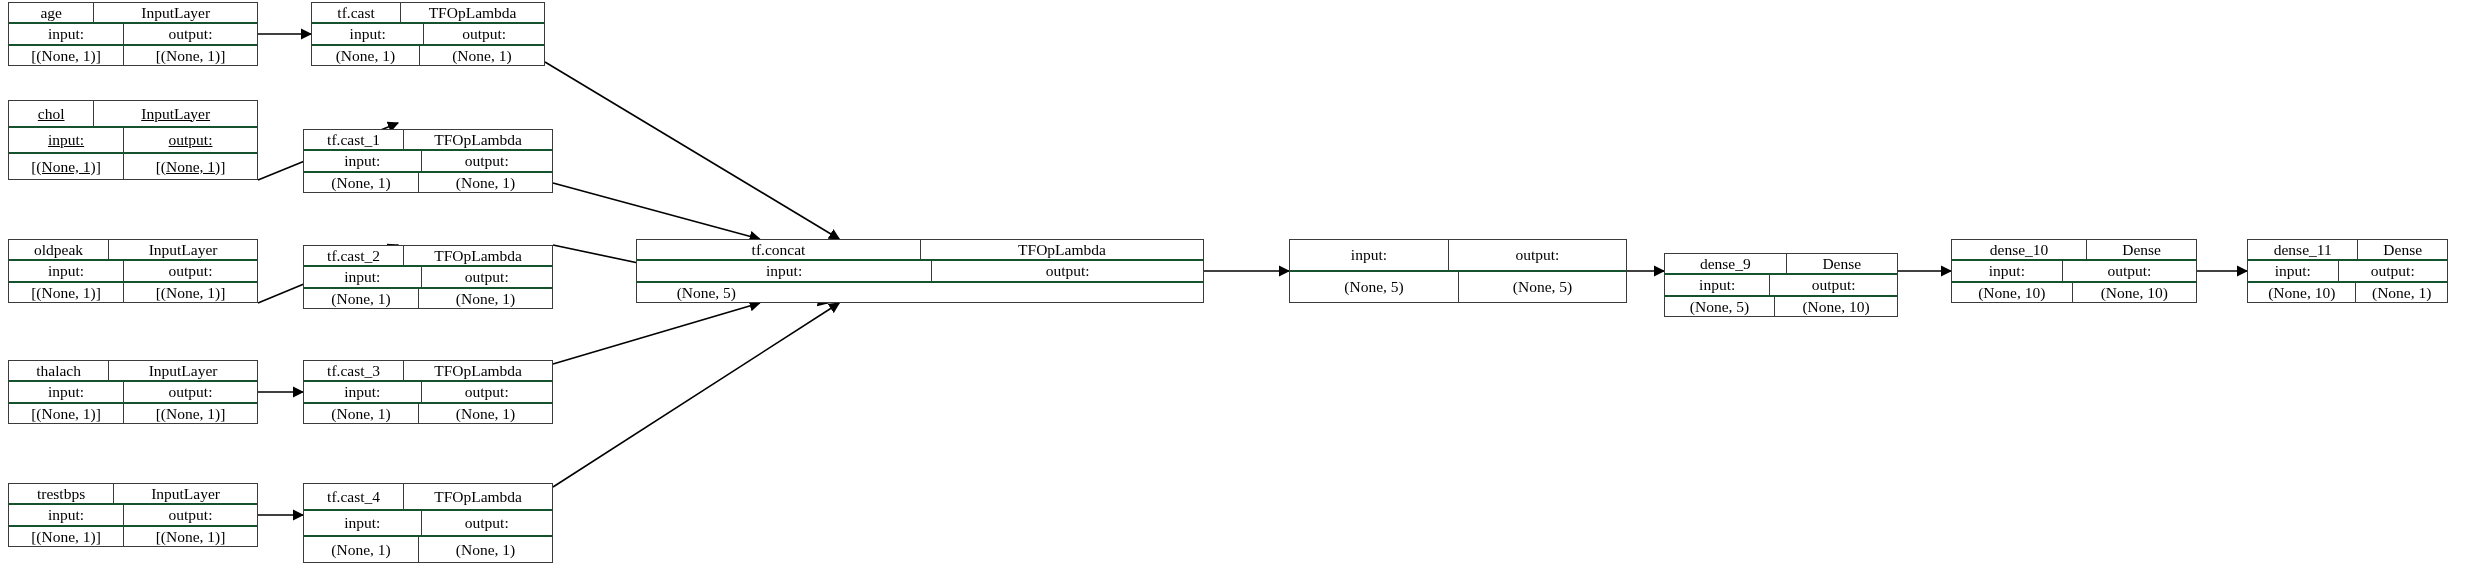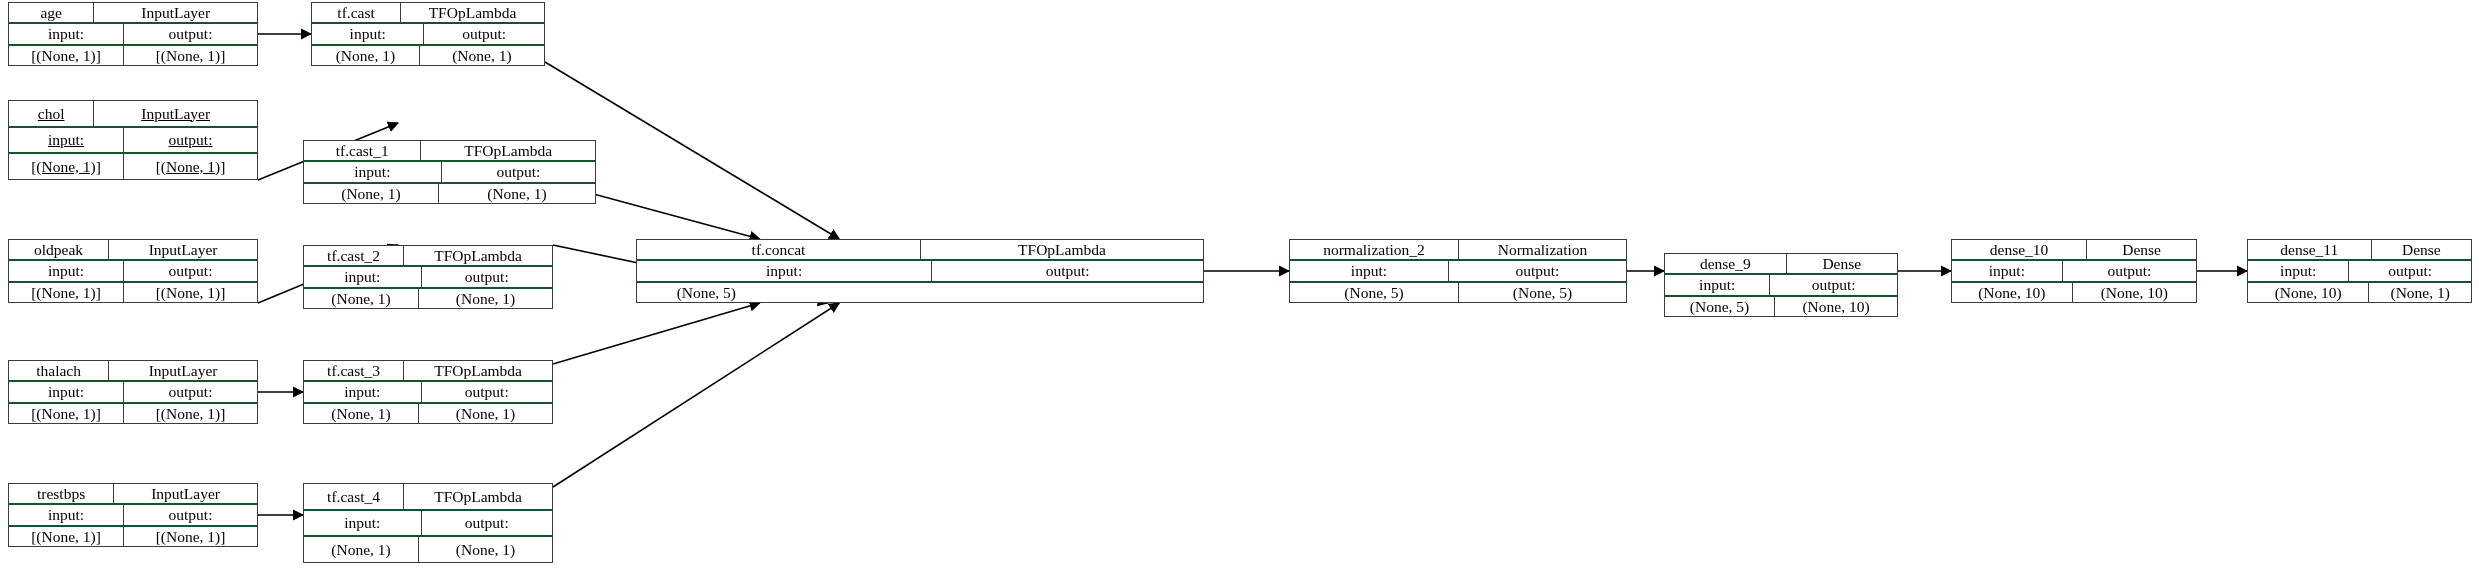--- a/index.html
+++ b/index.html
@@ -170,21 +170,21 @@
       </div>
       <div class="row">
         <div class="cell" style="flex: 0 0 48%;">input:</div>
         <div class="cell" style="flex: 0 0 52%;">output:</div>
       </div>
       <div class="row">
         <div class="cell" style="flex: 0 0 46%;">(None, 1)</div>
         <div class="cell" style="flex: 0 0 54%;">(None, 1)</div>
       </div>
     </div>
-    <div class="node" style="left: 303px; top: 140px; width: 293px; height: 64px; justify-content: space-between;">
+    <div class="node" style="left: 303px; top: 129px; width: 250px; height: 64px; justify-content: space-between;">
       <div class="row">
         <div class="cell" style="flex: 0 0 40%;">tf.cast_1</div>
         <div class="cell" style="flex: 0 0 60%;">TFOpLambda</div>
       </div>
       <div class="row">
         <div class="cell" style="flex: 0 0 47%;">input:</div>
         <div class="cell" style="flex: 0 0 53%;">output:</div>
       </div>
       <div class="row">
         <div class="cell" style="flex: 0 0 46%;">(None, 1)</div>
@@ -241,24 +241,20 @@
       <div class="row">
         <div class="cell" style="flex: 0 0 52%;">input:</div>
         <div class="cell" style="flex: 0 0 48%;">output:</div>
       </div>
       <div class="row">
         <div class="cell" style="flex: 0 0 24.5%;">(None, 5)</div>
       </div>
     </div>
     <div class="node" style="left: 1289px; top: 239px; width: 338px; height: 64px;">
       <div class="row">
-        <div class="cell" style="flex: 0 0 50%;">normalization_2</div>
-        <div class="cell" style="flex: 0 0 50%;">Normalization</div>
-      </div>
-      <div class="row">
         <div class="cell" style="flex: 0 0 47%;">input:</div>
         <div class="cell" style="flex: 0 0 53%;">output:</div>
       </div>
       <div class="row">
         <div class="cell" style="flex: 0 0 50%;">(None, 5)</div>
         <div class="cell" style="flex: 0 0 50%;">(None, 5)</div>
       </div>
     </div>
     <div class="node" style="left: 1664px; top: 253px; width: 234px; height: 64px;">
       <div class="row">
@@ -281,21 +277,21 @@
       </div>
       <div class="row">
         <div class="cell" style="flex: 0 0 45%;">input:</div>
         <div class="cell" style="flex: 0 0 55%;">output:</div>
       </div>
       <div class="row">
         <div class="cell" style="flex: 0 0 49%;">(None, 10)</div>
         <div class="cell" style="flex: 0 0 51%;">(None, 10)</div>
       </div>
     </div>
-    <div class="node" style="left: 2247px; top: 239px; width: 225px; height: 64px;">
+    <div class="node" style="left: 2247px; top: 239px; width: 201px; height: 64px;">
       <div class="row">
         <div class="cell" style="flex: 0 0 55%;">dense_11</div>
         <div class="cell" style="flex: 0 0 45%;">Dense</div>
       </div>
       <div class="row">
         <div class="cell" style="flex: 0 0 45%;">input:</div>
         <div class="cell" style="flex: 0 0 55%;">output:</div>
       </div>
       <div class="row">
         <div class="cell" style="flex: 0 0 54%;">(None, 10)</div>

